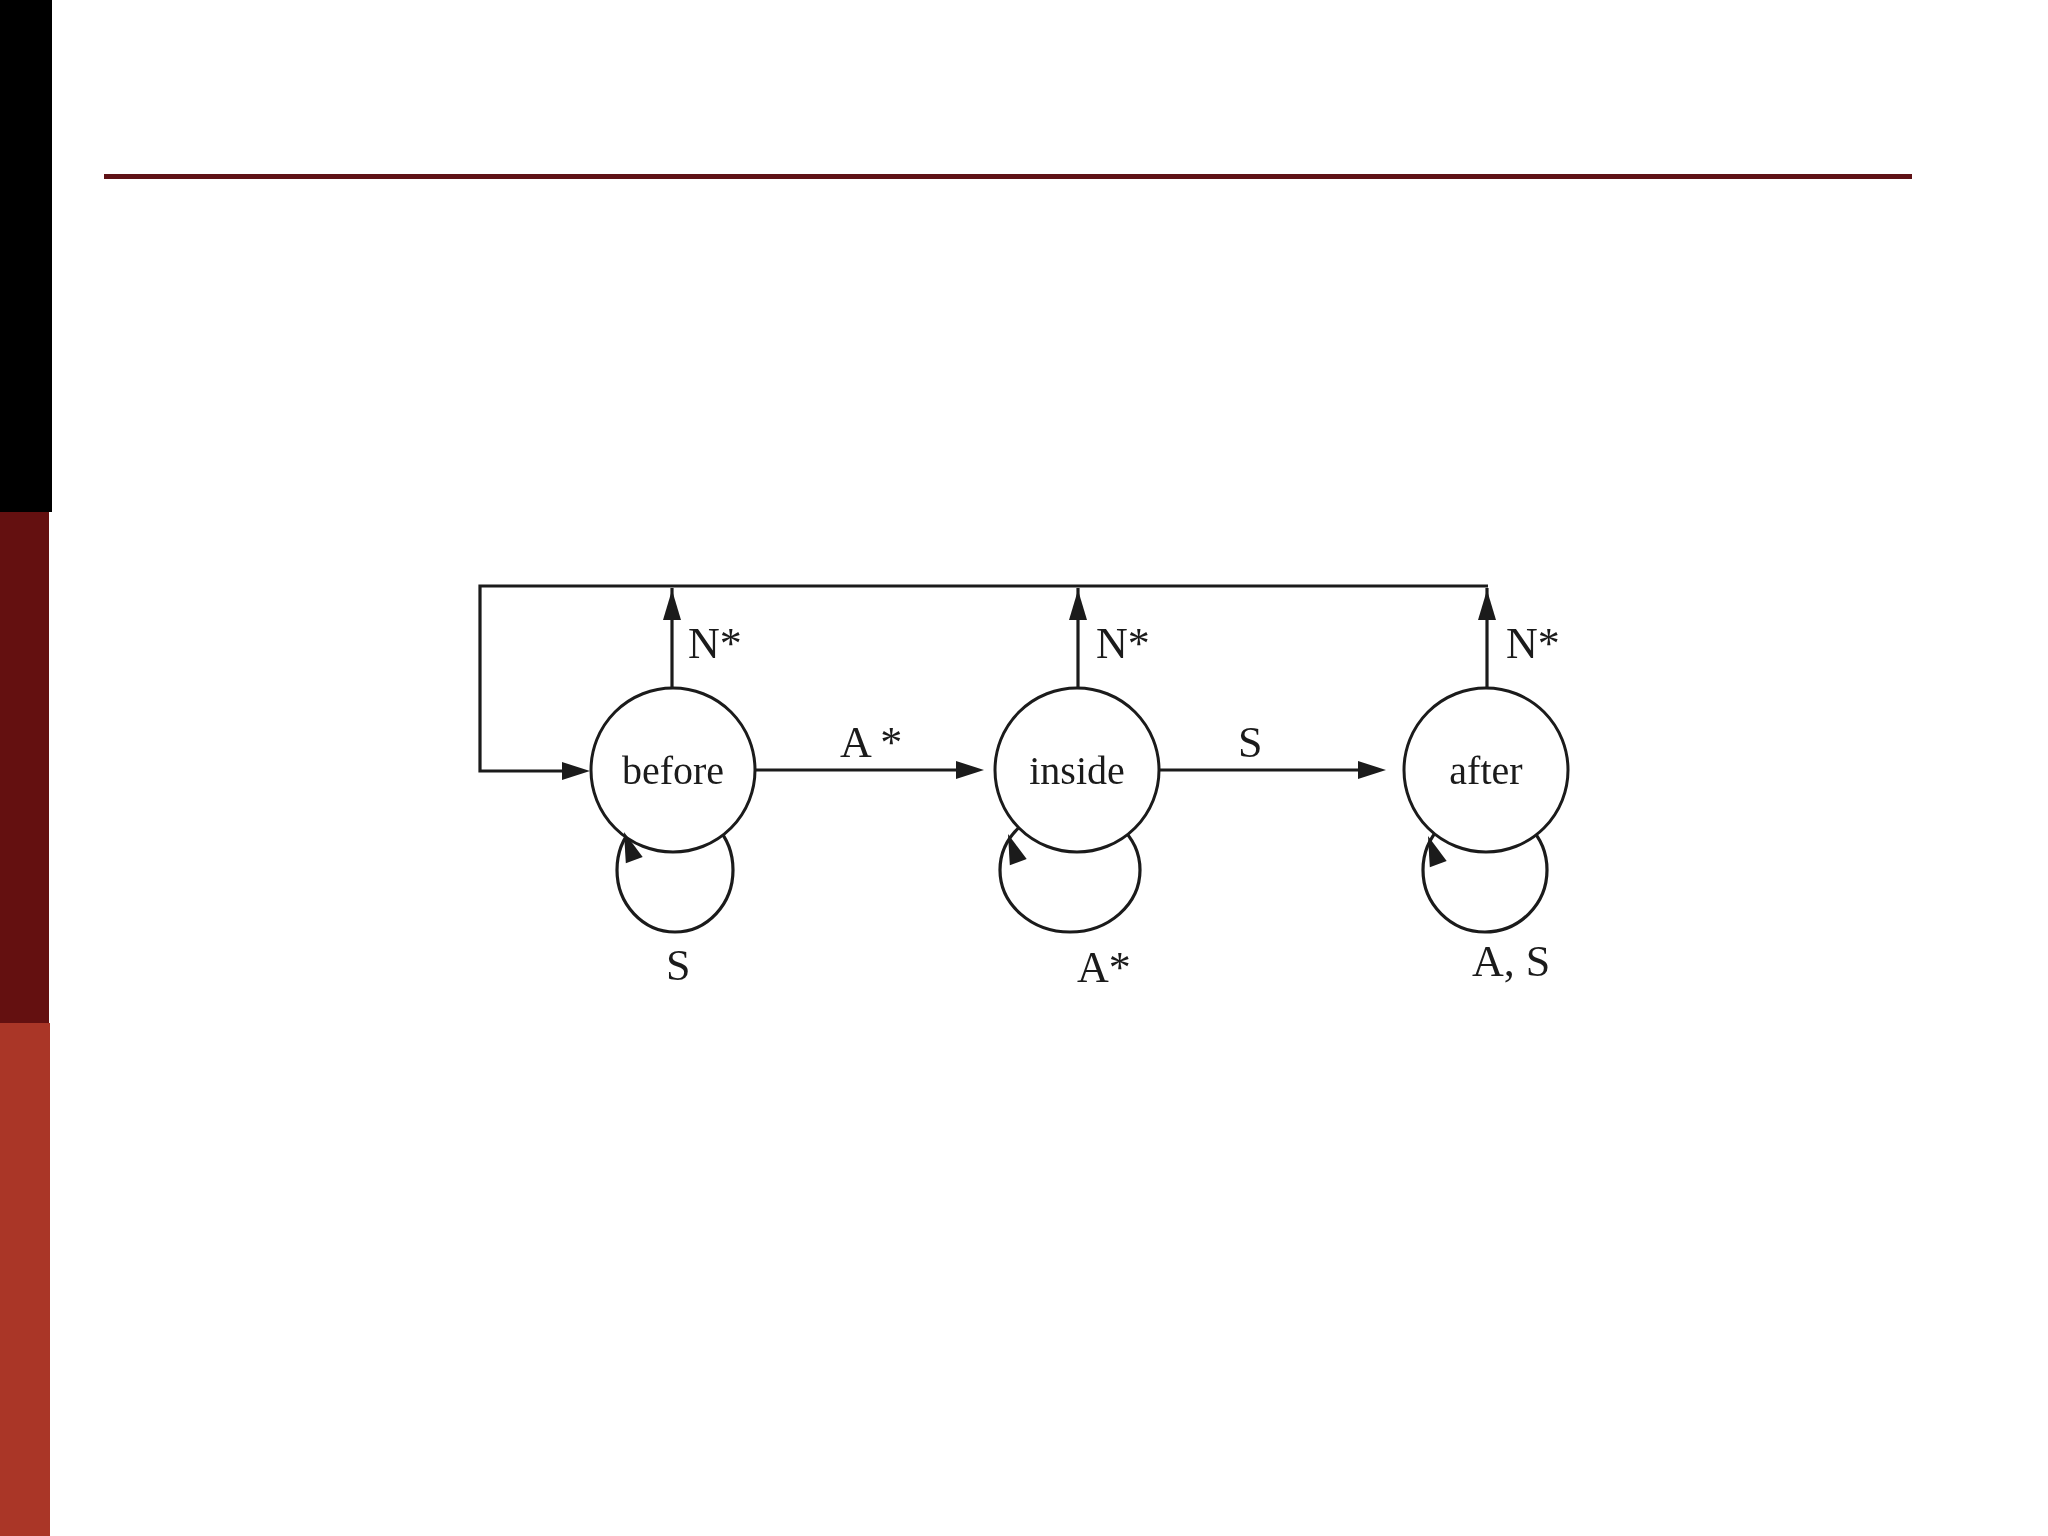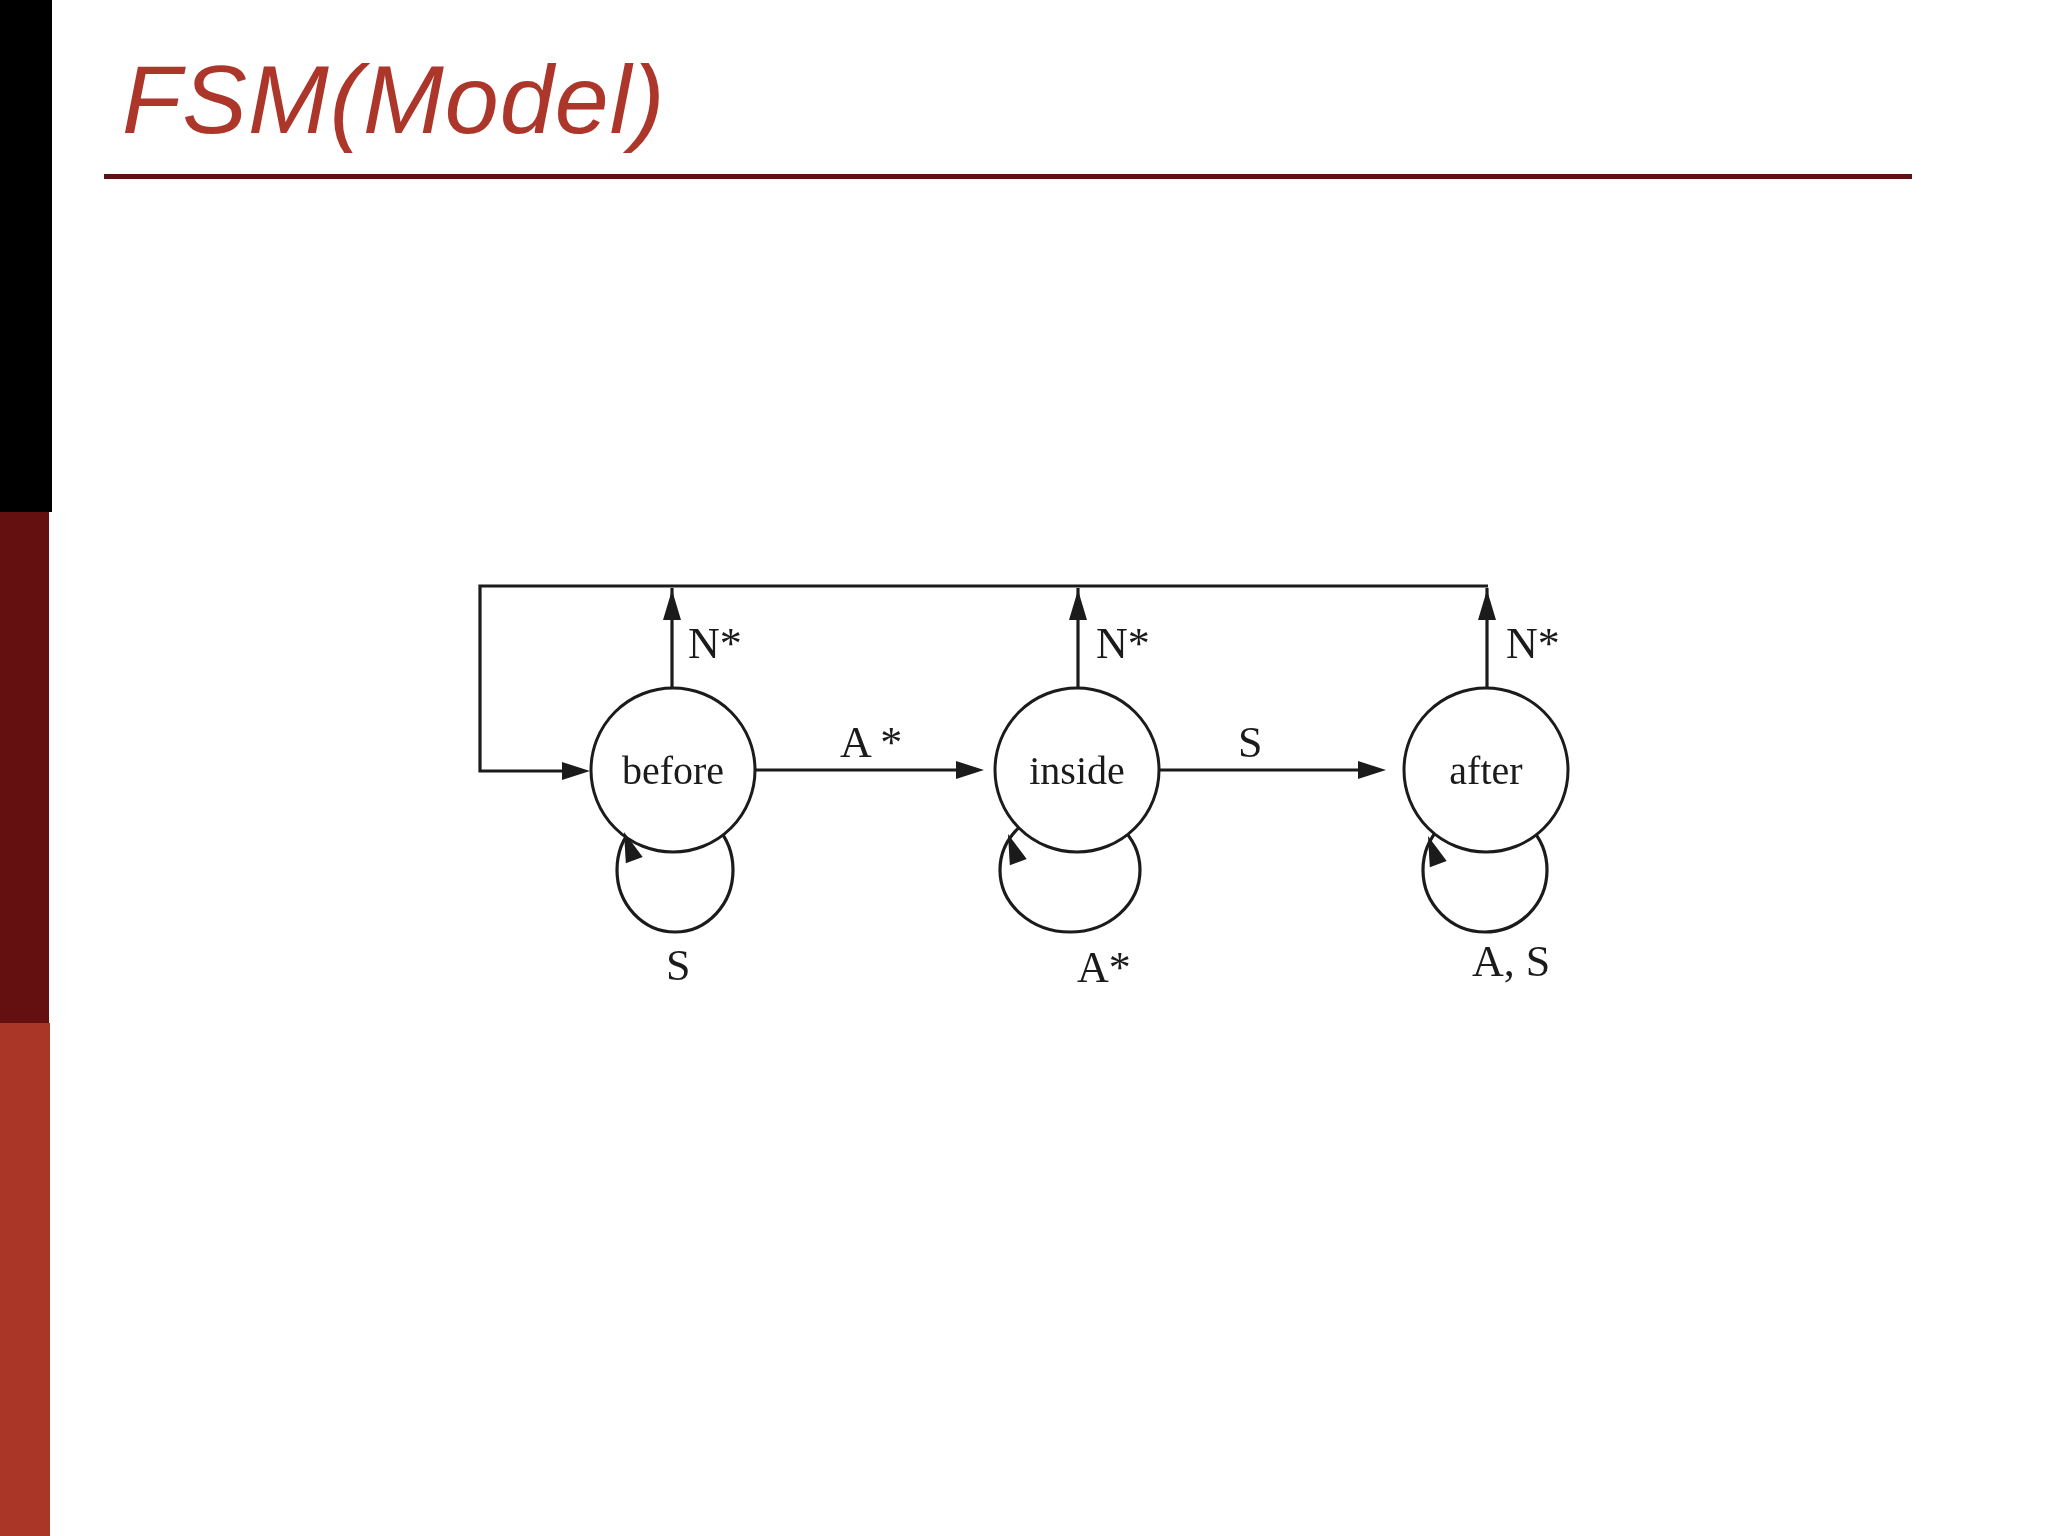--- a/index.html
+++ b/index.html
@@ -61,21 +61,20 @@
 </style>
 </head>
 <body>
 
 <div class="slide">
 
   <div class="bar bar-black"></div>
   <div class="bar bar-maroon"></div>
   <div class="bar bar-brick"></div>
 
-  <h1 class="title">FSM(Model)</h1>
   <div class="title-rule"></div>
 
   <svg class="fsm" viewBox="0 0 2048 1536" xmlns="http://www.w3.org/2000/svg">
 
     <g>
       <ellipse class="wire" cx="675" cy="870" rx="58" ry="62"></ellipse>
       <ellipse class="wire" cx="1070" cy="870" rx="70" ry="62"></ellipse>
       <ellipse class="wire" cx="1485" cy="870" rx="62" ry="62"></ellipse>
     </g>
 

